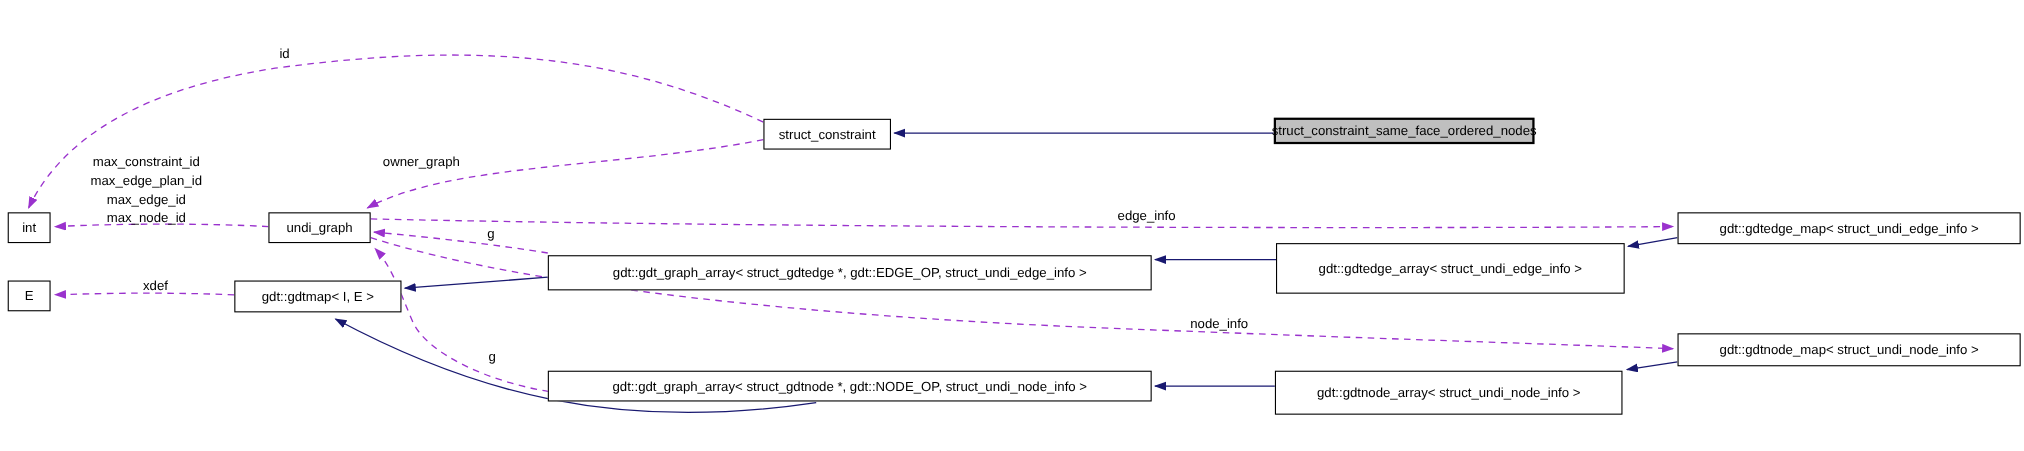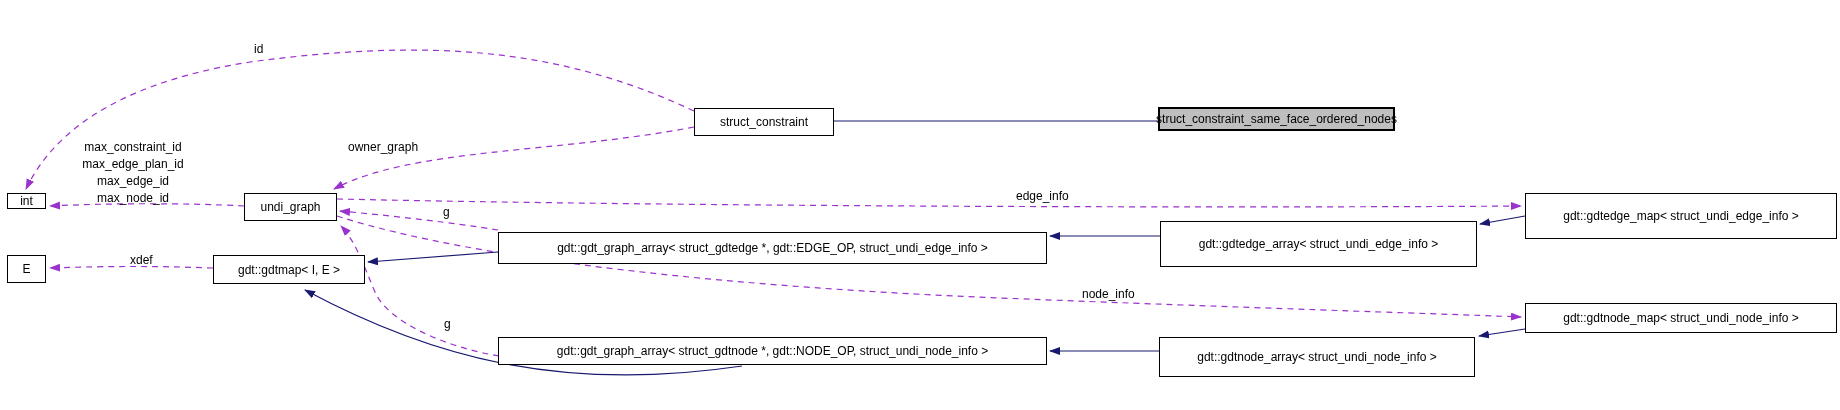--- a/index.html
+++ b/index.html
@@ -58,29 +58,29 @@
 
     <path class="inherit" marker-end="url(#an)" d="M 1158,121 L 813,121"></path>
     <path class="inherit" marker-end="url(#an)" d="M 1160,236 L 1050,236"></path>
     <path class="inherit" marker-end="url(#an)" d="M 1159,351 L 1050,351"></path>
     <path class="inherit" marker-end="url(#an)" d="M 1525,216 L 1480,224"></path>
     <path class="inherit" marker-end="url(#an)" d="M 1525,329 L 1479,336"></path>
     <path class="inherit" marker-end="url(#an)" d="M 498,252 L 368,262"></path>
     <path class="inherit" marker-end="url(#an)" d="M 742,366 C 560,393 430,357 305,290"></path>
   </svg>
 
-  <div class="node" style="left:7px;top:193px;width:39px;height:16px">int</div>
+  <div class="node" style="left:7px;top:193px;width:39px;height:28px">int</div>
   <div class="node" style="left:7px;top:255px;width:39px;height:28px">E</div>
   <div class="node" style="left:244px;top:193px;width:93px;height:28px">undi_graph</div>
   <div class="node" style="left:213px;top:255px;width:152px;height:29px">gdt::gdtmap&lt; I, E &gt;</div>
-  <div class="node" style="left:694px;top:108px;width:140px;height:28px">struct_constraint</div>
+  <div class="node" style="left:694px;top:108px;width:116px;height:28px">struct_constraint</div>
   <div class="node highlight" style="left:1158px;top:107px;width:237px;height:24px">struct_constraint_same_face_ordered_nodes</div>
   <div class="node" style="left:498px;top:232px;width:549px;height:32px">gdt::gdt_graph_array&lt; struct_gdtedge *, gdt::EDGE_OP, struct_undi_edge_info &gt;</div>
   <div class="node" style="left:1160px;top:221px;width:317px;height:46px">gdt::gdtedge_array&lt; struct_undi_edge_info &gt;</div>
-  <div class="node" style="left:1525px;top:193px;width:312px;height:46px">gdt::gdtedge_map&lt; struct_undi_edge_info &gt;</div>
+  <div class="node" style="left:1525px;top:193px;width:312px;height:29px">gdt::gdtedge_map&lt; struct_undi_edge_info &gt;</div>
   <div class="node" style="left:498px;top:337px;width:549px;height:28px">gdt::gdt_graph_array&lt; struct_gdtnode *, gdt::NODE_OP, struct_undi_node_info &gt;</div>
   <div class="node" style="left:1159px;top:337px;width:316px;height:40px">gdt::gdtnode_array&lt; struct_undi_node_info &gt;</div>
   <div class="node" style="left:1525px;top:303px;width:312px;height:30px">gdt::gdtnode_map&lt; struct_undi_node_info &gt;</div>
 
   <div class="elabel" style="left:238px;top:42px">id</div>
   <div class="elabel" style="left:332px;top:140px">owner_graph</div>
   <div class="elabel block" style="left:37px;top:139px;width:160px">max_constraint_id
 max_edge_plan_id
 max_edge_id
 max_node_id</div>

